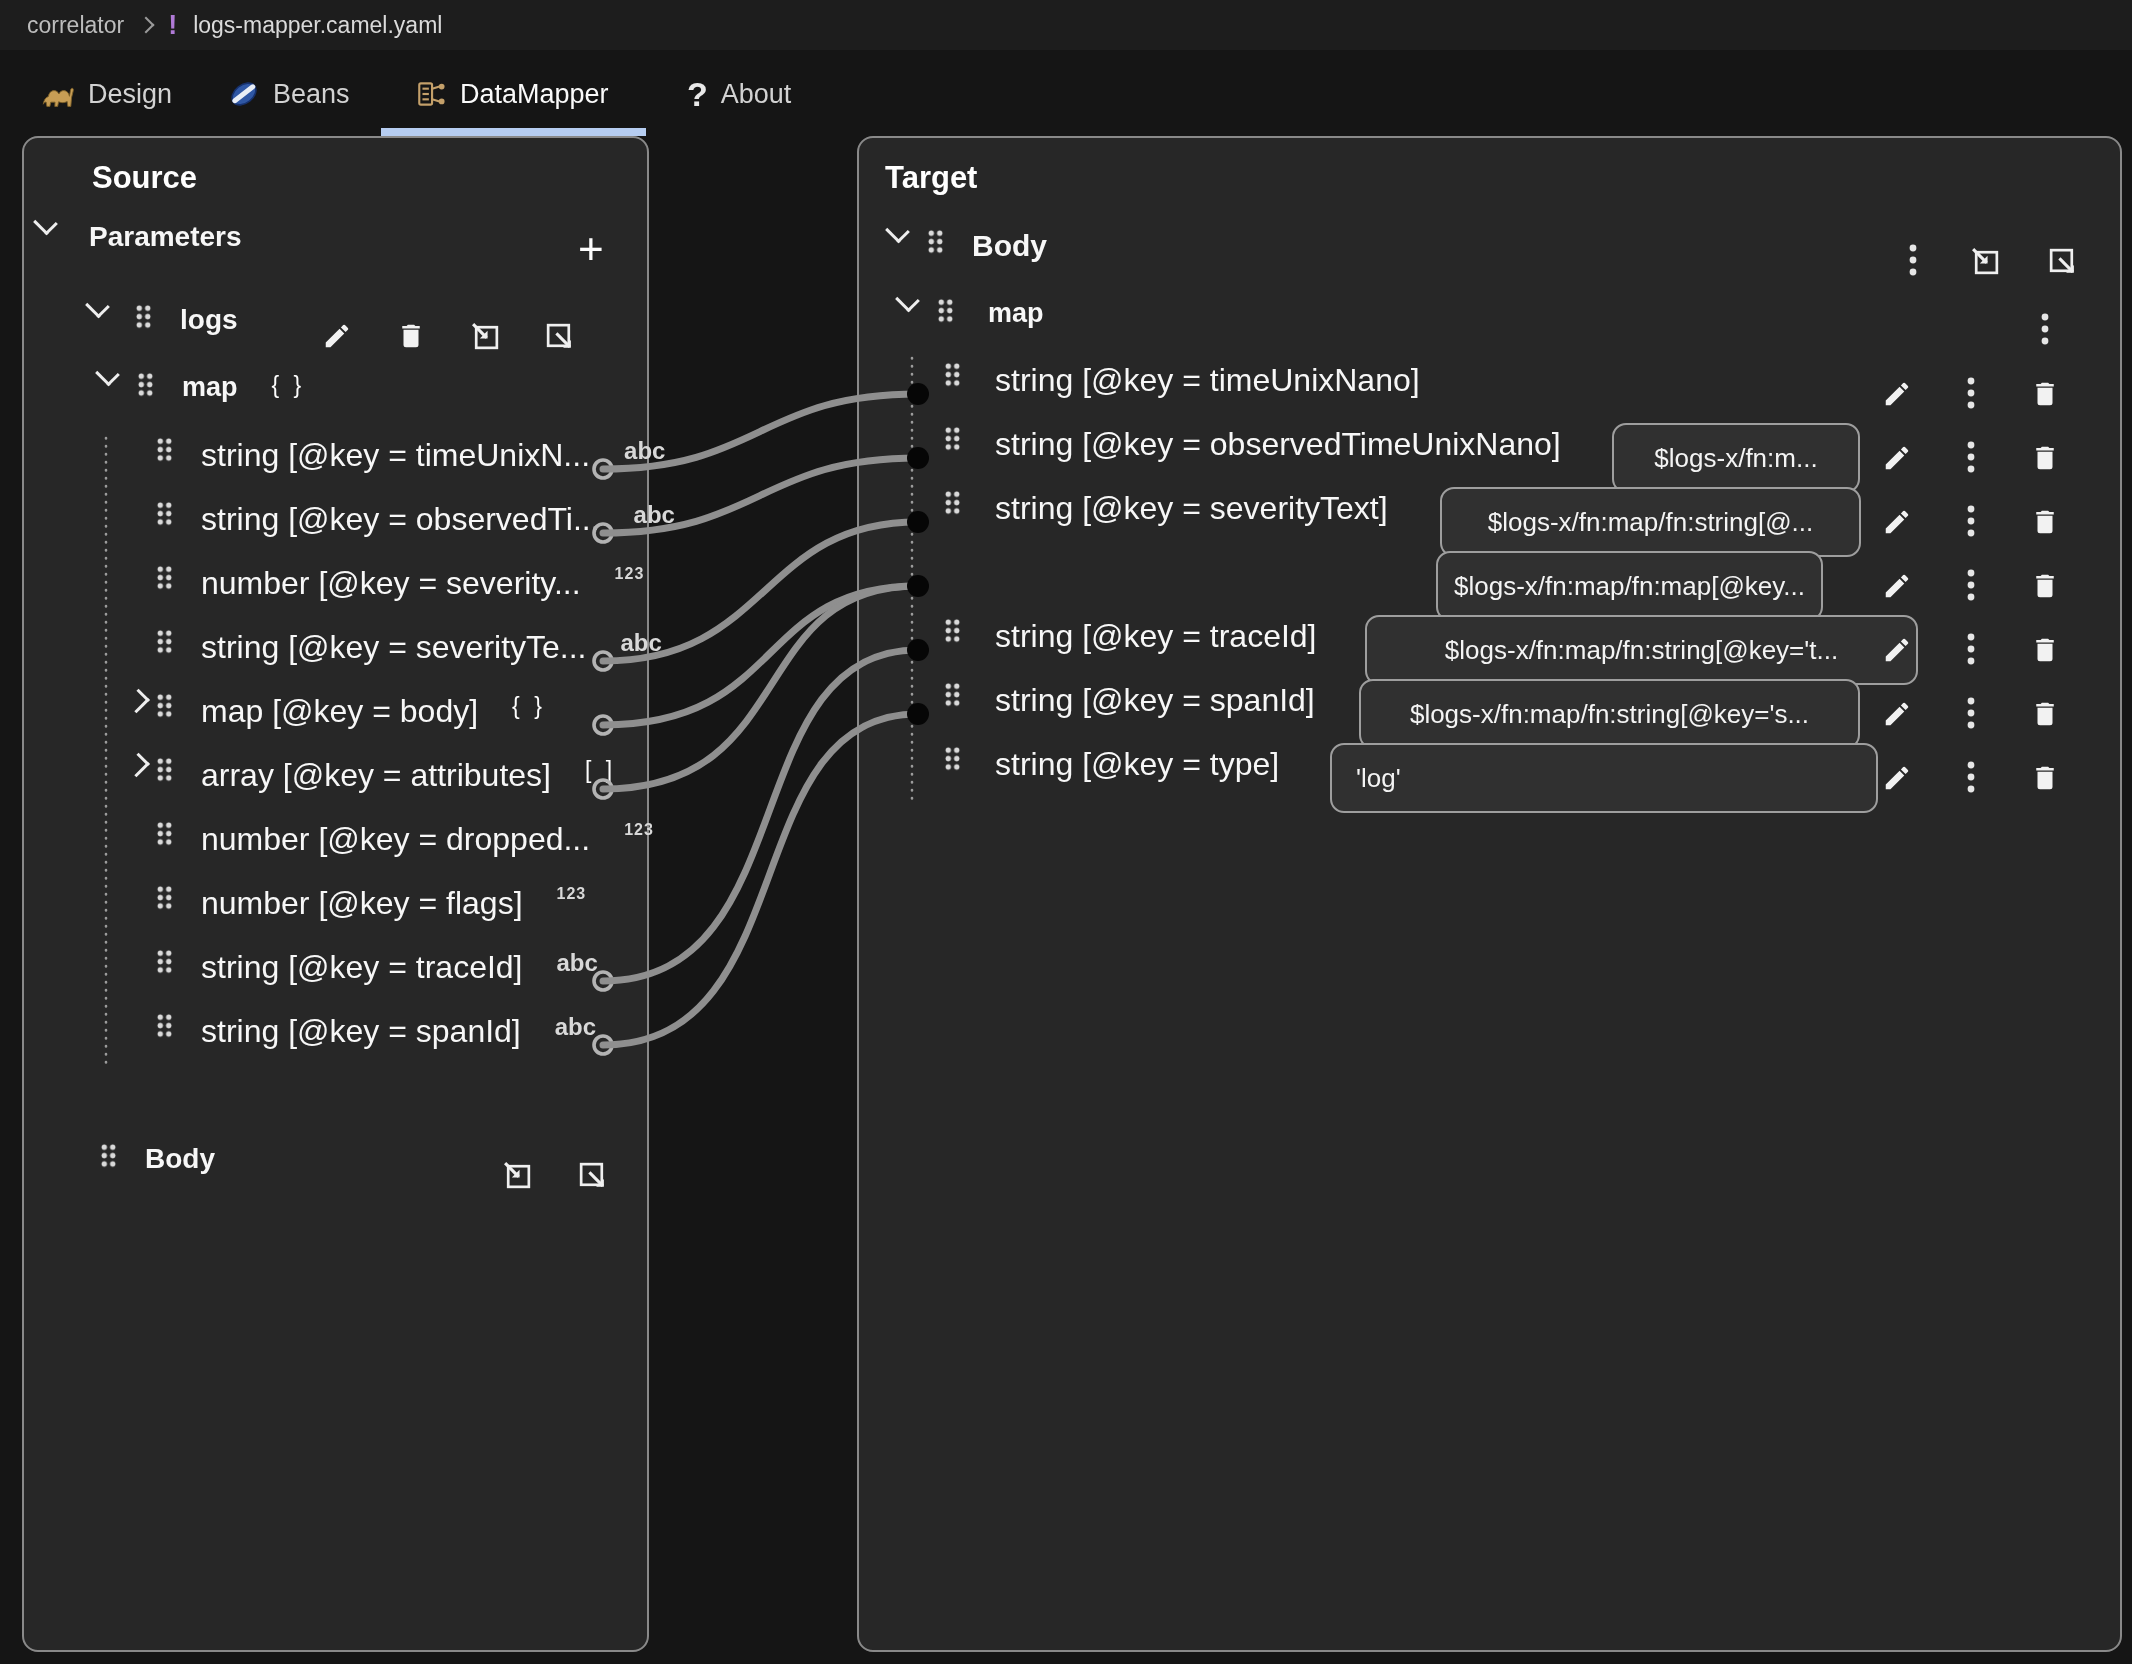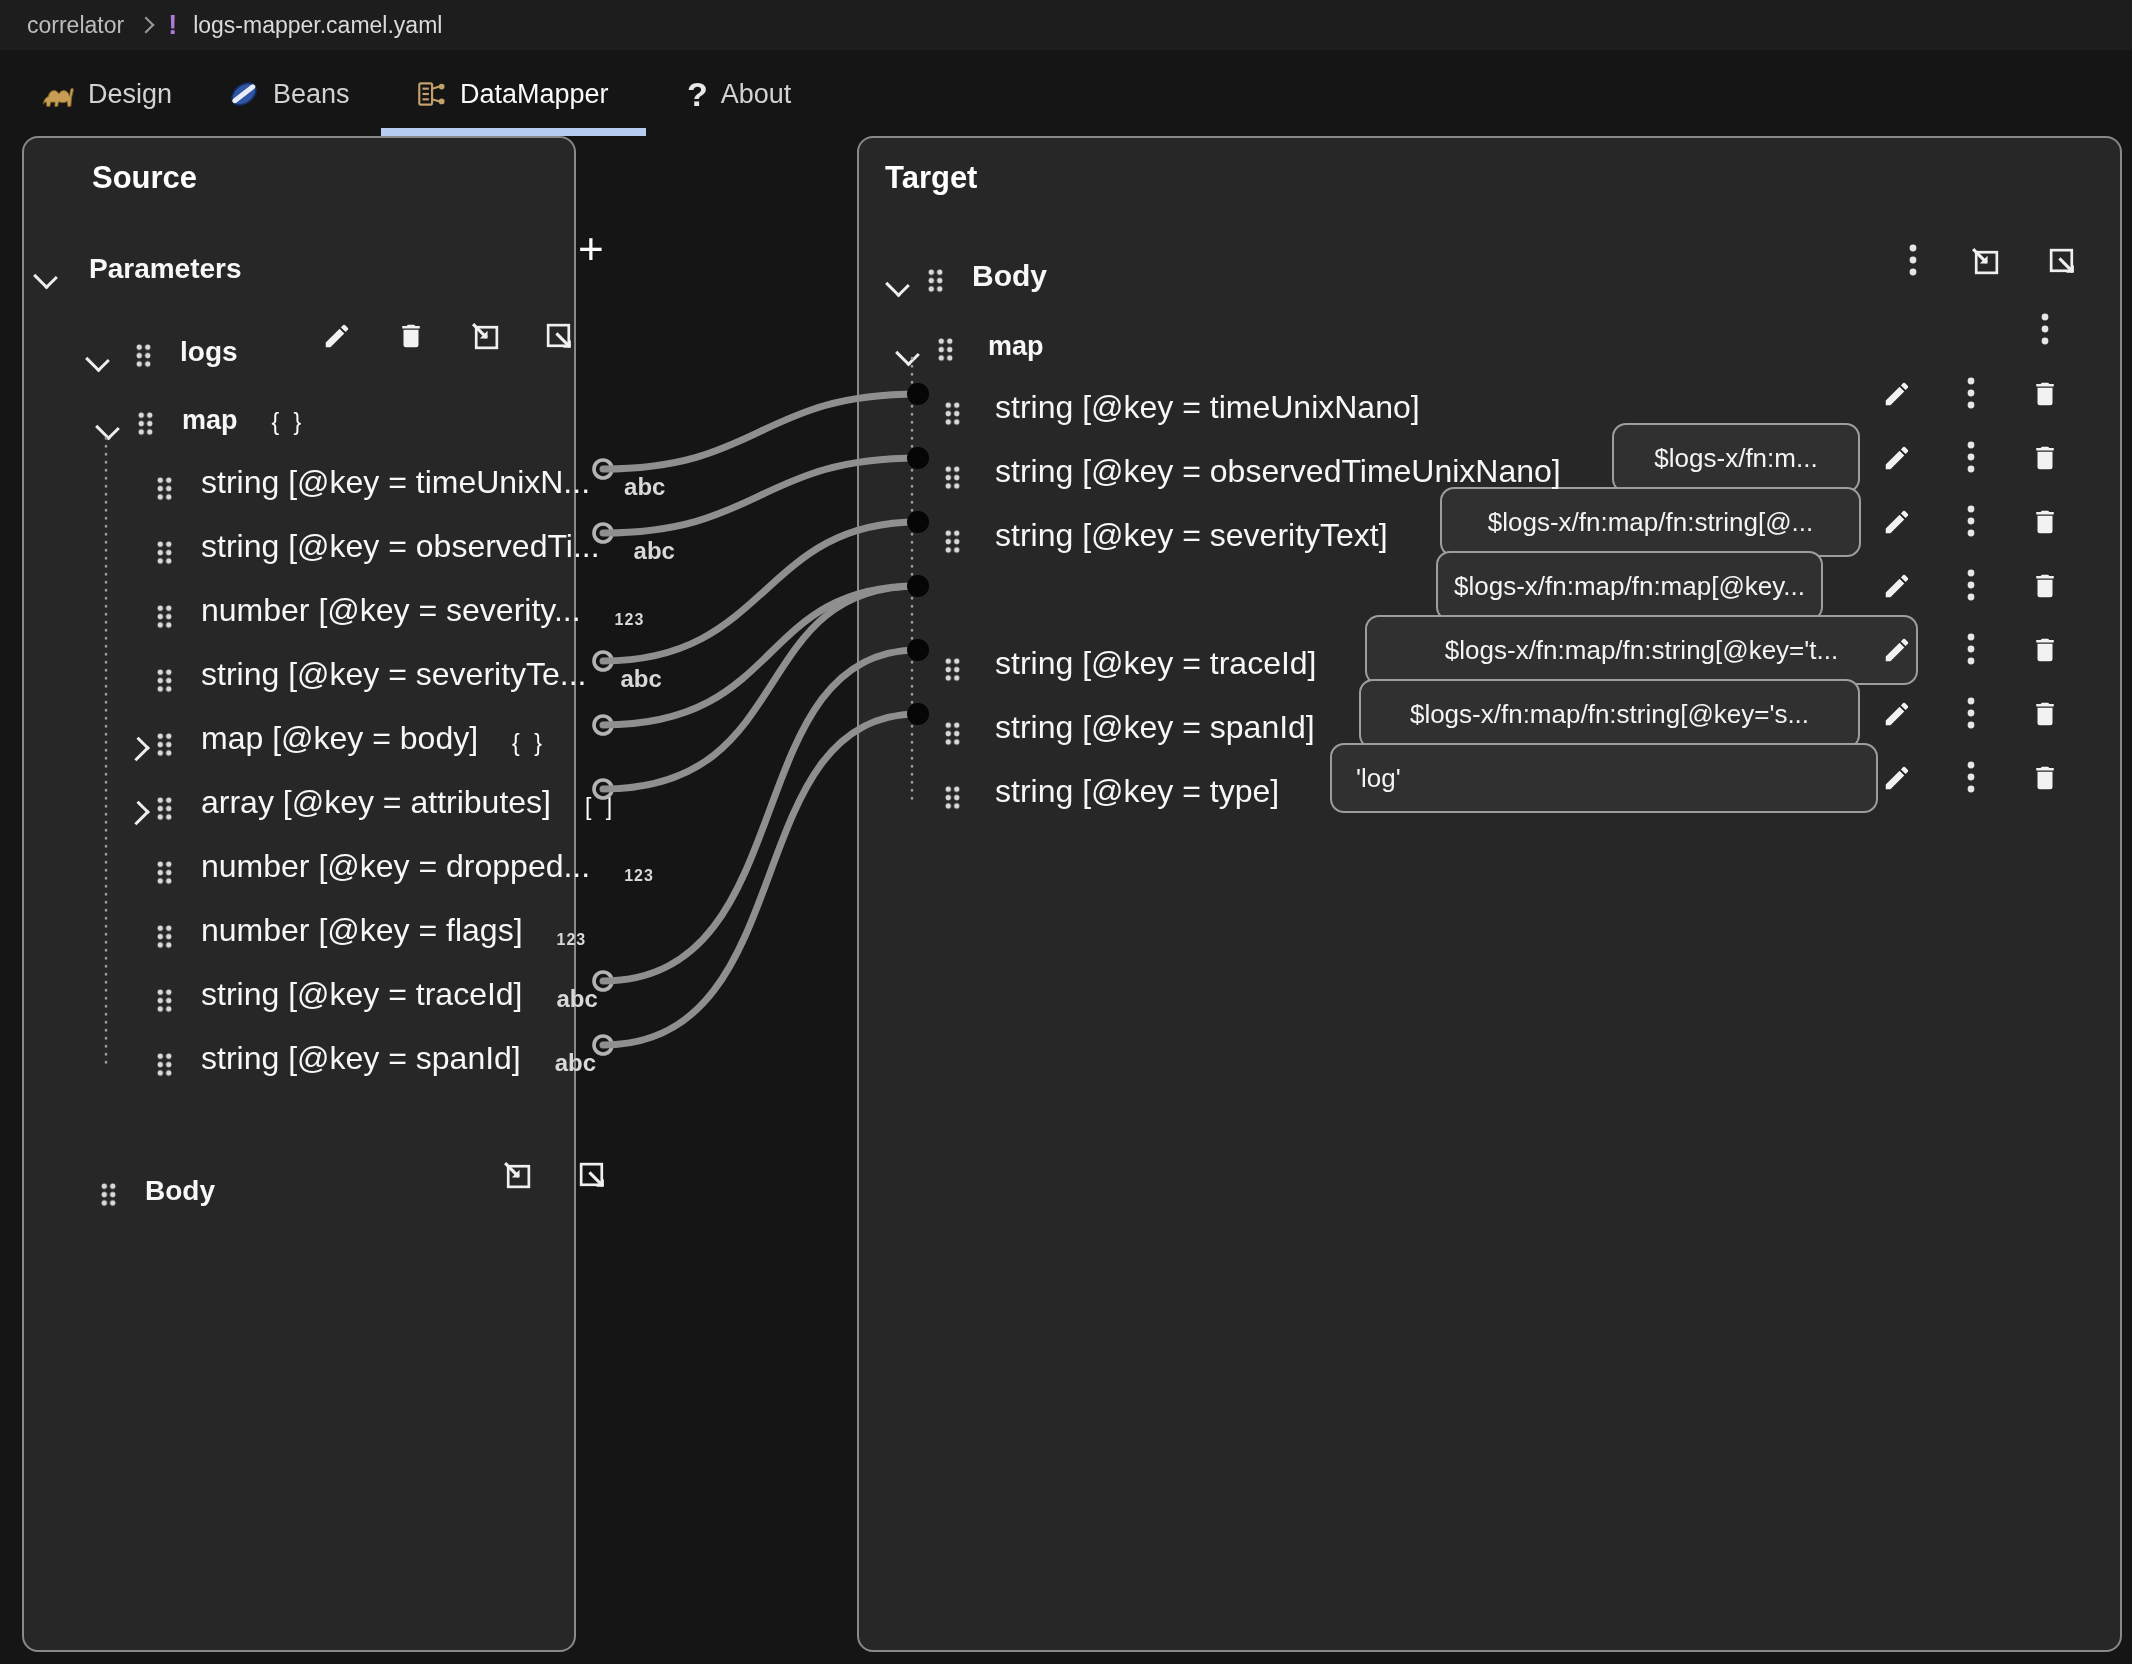--- a/index.html
+++ b/index.html
@@ -14,25 +14,25 @@
          transform:rotate(45deg);display:inline-block;}
   .crumb-alert{color:#b07ad6;font-weight:700;font-size:27px;}
   
   .tab{position:absolute;top:54px;height:80px;display:flex;align-items:center;gap:13px;
        font-size:27px;color:#d2d2d2;}
   .tab.active{color:#fafafa;}
   .tab-underline{position:absolute;left:381px;top:128px;width:265px;height:8px;background:#b6cdf1;}
   
   .panel{position:absolute;top:136px;height:1516px;background:#272727;border:2px solid #898989;
          border-radius:16px;box-sizing:border-box;}
-  .panel.source{left:22px;width:554px;text-decoration:underline;}
+  .panel.source{left:22px;width:627px;text-decoration:underline;}
   .panel.target{left:857px;width:1265px;}
   .panel-title{position:absolute;font-size:31px;font-weight:700;color:#ffffff;}
   
-  .row{position:absolute;height:64px;display:flex;align-items:flex-end;white-space:nowrap;}
+  .row{position:absolute;height:64px;display:flex;align-items:flex-start;white-space:nowrap;}
   .rlabel{font-size:32px;color:#f7f7f7;}
   .rlabel.b{font-weight:700;font-size:28px;}
   .grip{width:17px;height:25px;flex:0 0 17px;
         background-image:radial-gradient(circle,#d9d9d9 2.4px,transparent 3.1px);
         background-size:8.5px 8.4px;}
   .chev{display:inline-block;width:13px;height:13px;border-right:3px solid #eeeeee;
         border-bottom:3px solid #eeeeee;flex:0 0 16px;}
   .chev.down{transform:rotate(45deg);margin-top:-6px;}
   .chev.right{transform:rotate(-45deg);}
   .chevslot{width:28px;flex:0 0 28px;display:flex;justify-content:flex-start;}

